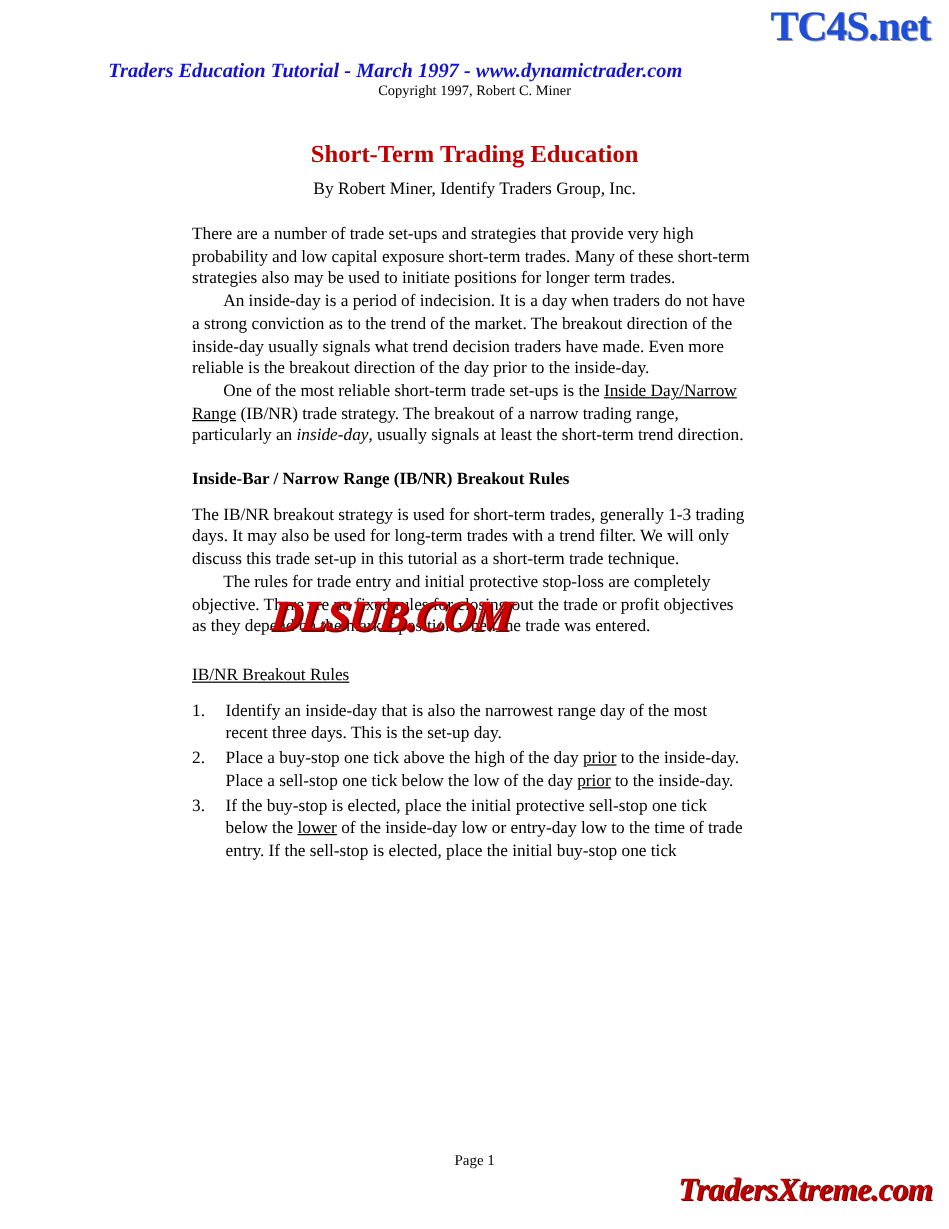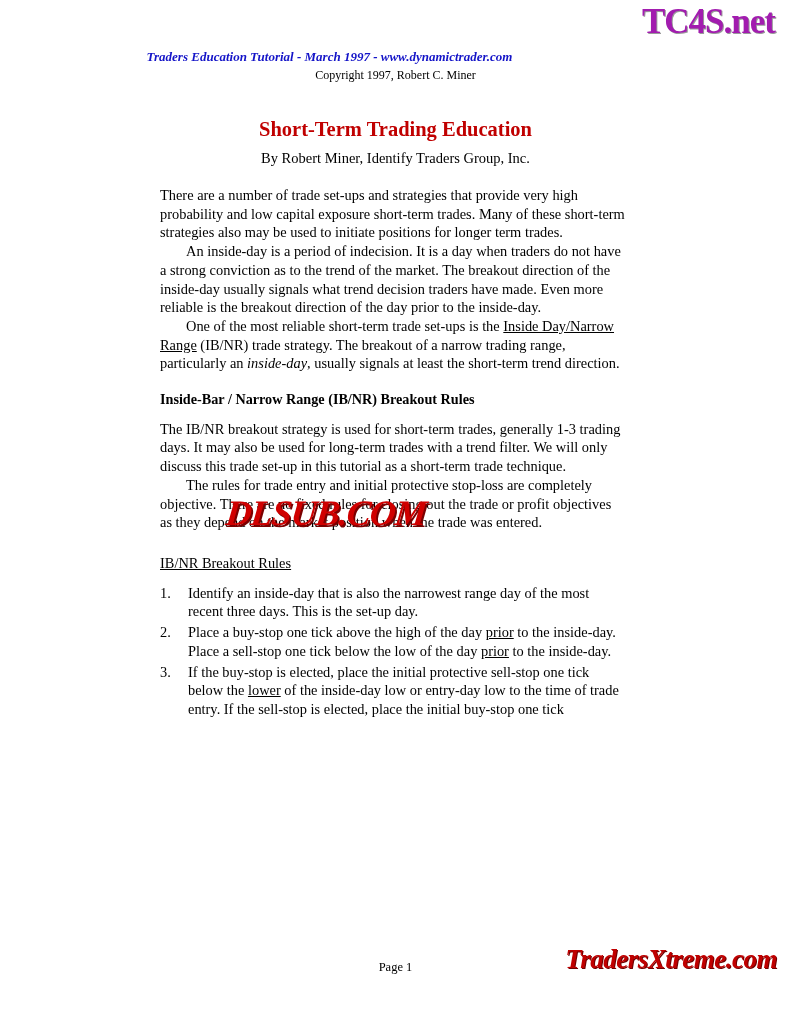--- a/index.html
+++ b/index.html
@@ -25,34 +25,34 @@
 
   
   .wm-tc4s {
     position: absolute;
     top: 2px;
     right: 16px;
     font-family: "Liberation Serif", serif;
     font-weight: bold;
     font-size: 35px;
     letter-spacing: -1px;
-    color: #a21caf;
+    color: #1d4ed8;
     text-shadow: 1px 1px 0 #9a9a9a;
   }
 
   
   .hdr-tutorial {
     position: absolute;
     top: 49px;
     left: 0;
     width: 659px;
     text-align: center;
     font-weight: bold;
     font-style: italic;
-    font-size: 13px;
+    font-size: 17px;
     color: #1414c8;
   }
   .hdr-copyright {
     position: absolute;
     top: 68px;
     left: 0;
     width: 791px;
     text-align: center;
     font-size: 12px;
     color: #000;
@@ -151,21 +151,21 @@
   .footer-page {
     position: absolute;
     top: 960px;
     left: 0;
     width: 791px;
     text-align: center;
     font-size: 12.5px;
   }
   .wm-traders {
     position: absolute;
-    top: 944px;
+    top: 976px;
     right: 14px;
     font-family: "Liberation Serif", serif;
     font-weight: bold;
     font-style: italic;
     font-size: 27px;
     color: #c00000;
     letter-spacing: -0.5px;
     text-shadow: 1px 1px 0 #6e0000;
   }
 </style>

